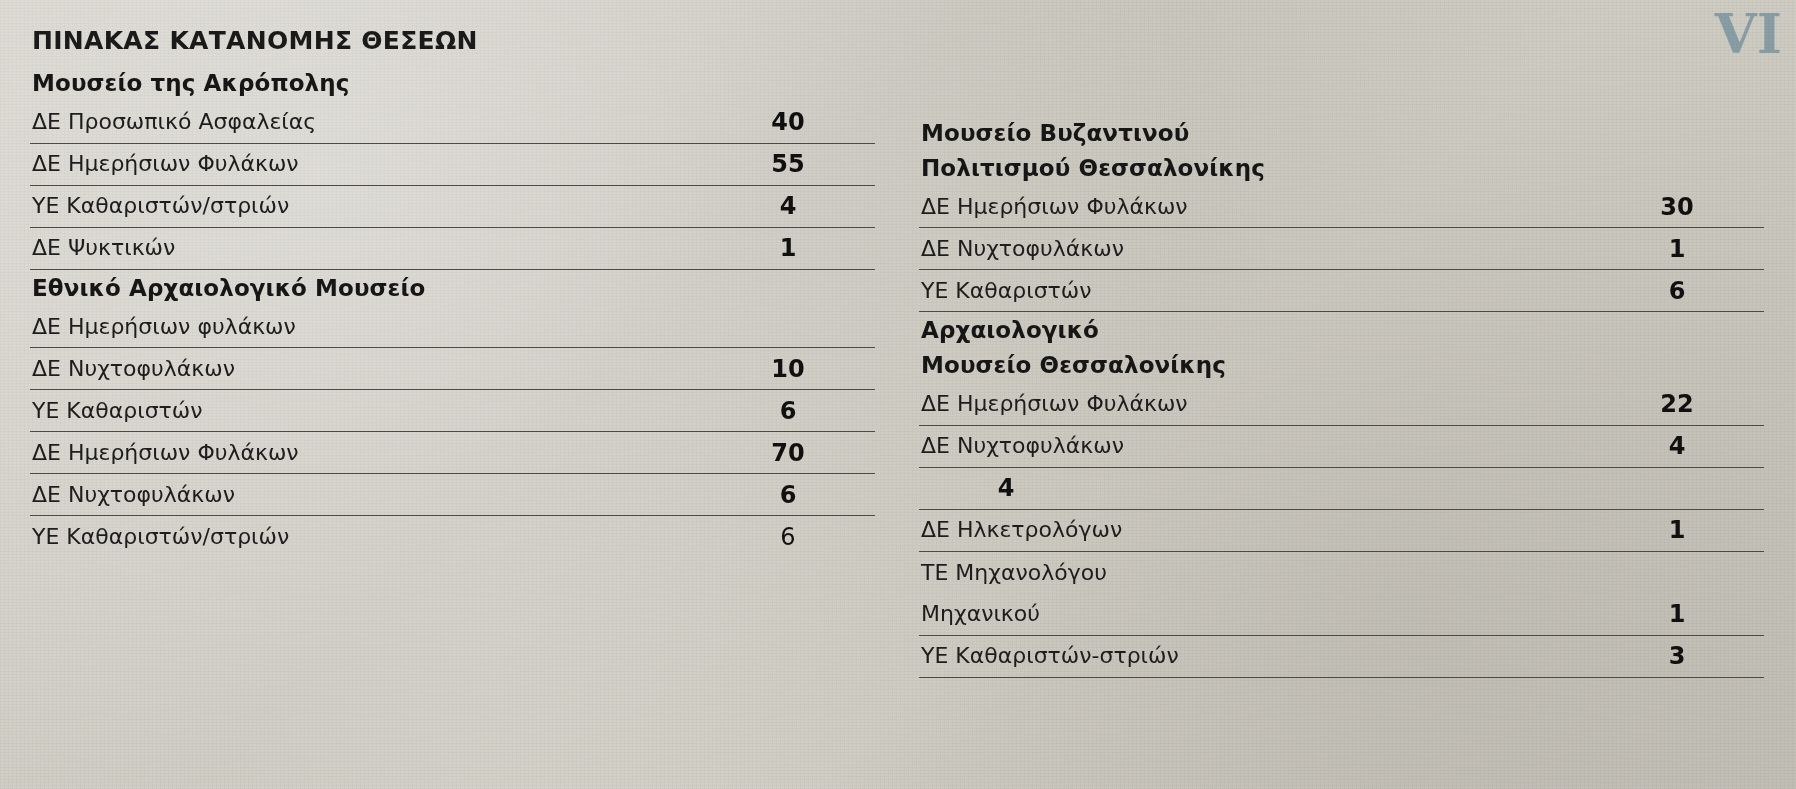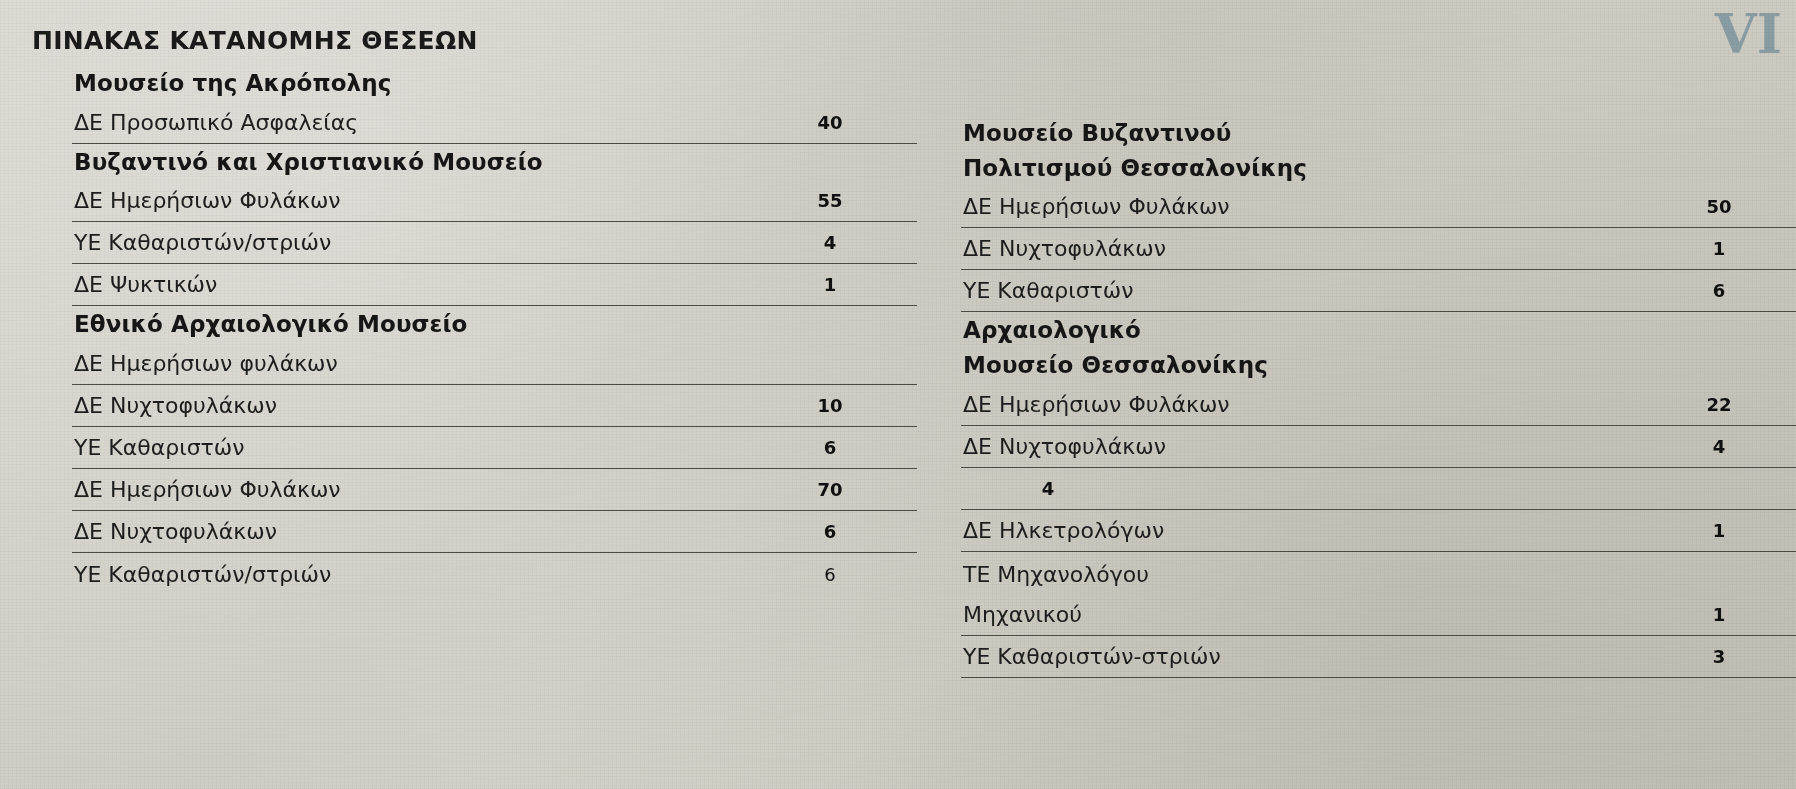--- a/index.html
+++ b/index.html
@@ -67,56 +67,55 @@
     font-weight: bold;
     letter-spacing: 0.3px;
     color: #1a1a1a;
     margin: 4px 0 10px 2px;
   }
 
   .columns {
     display: flex;
     gap: 44px;
     align-items: flex-start;
-    margin-left: 42px;
   }
   .col {
     width: 845px;
     flex: 0 0 auto;
   }
   .col.right {
     padding-top: 50px;
   }
 
   .group-head {
     font-size: 23px;
     font-weight: bold;
     line-height: 1.38;
     color: #161616;
     margin: 3px 0 2px 2px;
     letter-spacing: 0.1px;
   }
 
   .row {
     display: flex;
-    align-items: flex-end;
+    align-items: center;
     border-bottom: 1.6px solid #4d4a44;
     height: 42px;
     box-sizing: border-box;
     padding: 0 2px 0 2px;
   }
   .row .label {
     font-size: 22px;
     color: #1d1d1d;
     flex: 1 1 auto;
     line-height: 40px;
     white-space: nowrap;
   }
   .row .value {
-    font-size: 18px;
+    font-size: 24px;
     font-weight: bold;
     color: #101010;
     width: 170px;
     text-align: center;
     line-height: 40px;
     flex: 0 0 auto;
   }
   .row.light .value {
     font-weight: normal;
   }
@@ -144,21 +143,20 @@
 
       <div class="group">
         <div class="group-head">Μουσείο της Ακρόπολης</div>
         <div class="row">
           <span class="label">ΔΕ Προσωπικό Ασφαλείας</span>
           <span class="value">40</span>
         </div>
       </div>
 
       <div class="group">
-        <div class="group-head">Βυζαντινό και Χριστιανικό Μουσείο</div>
         <div class="row">
           <span class="label">ΔΕ Ημερήσιων Φυλάκων</span>
           <span class="value">55</span>
         </div>
         <div class="row">
           <span class="label">ΥΕ Καθαριστών/στριών</span>
           <span class="value">4</span>
         </div>
         <div class="row">
           <span class="label">ΔΕ Ψυκτικών</span>
@@ -198,21 +196,21 @@
 
     </div>
 
     <div class="col right">
 
       <div class="group">
         <div class="group-head">Μουσείο Βυζαντινού</div>
         <div class="group-head">Πολιτισμού Θεσσαλονίκης</div>
         <div class="row">
           <span class="label">ΔΕ Ημερήσιων Φυλάκων</span>
-          <span class="value">50</span>
+          <span class="value">30</span>
         </div>
         <div class="row">
           <span class="label">ΔΕ Νυχτοφυλάκων</span>
           <span class="value">1</span>
         </div>
         <div class="row">
           <span class="label">ΥΕ Καθαριστών</span>
           <span class="value">6</span>
         </div>
       </div>

